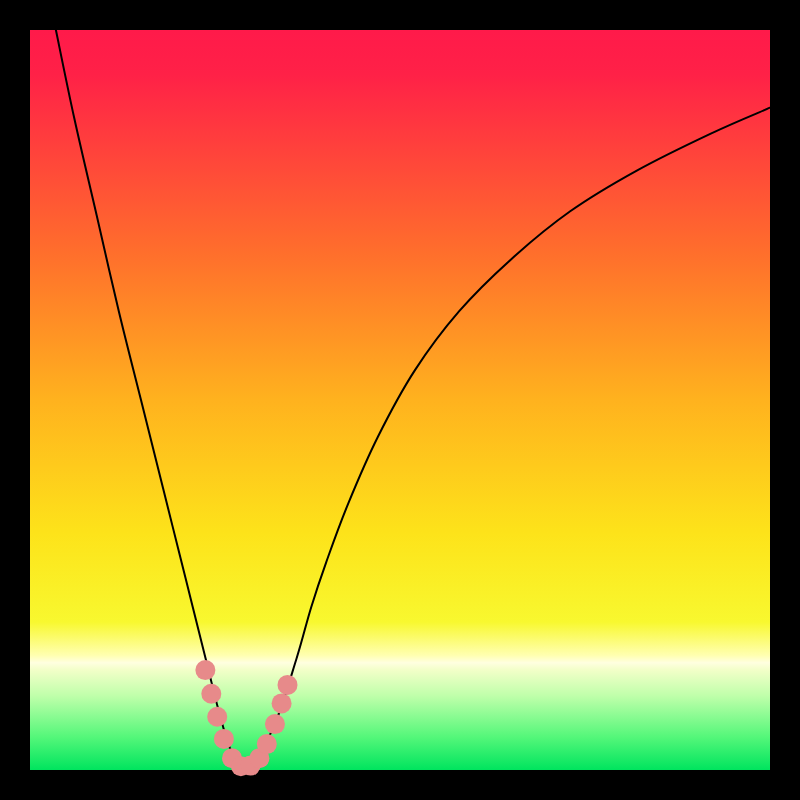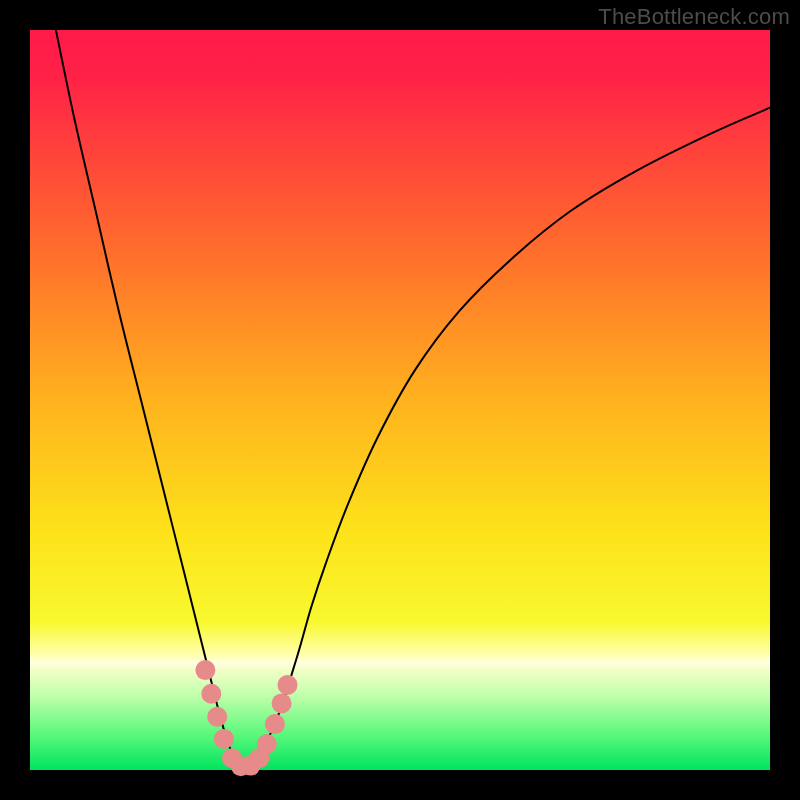--- a/index.html
+++ b/index.html
@@ -30,21 +30,20 @@
   svg {
     position: absolute;
     top: 0;
     left: 0;
   }
 </style>
 </head>
 <body>
 
 <div class="frame">
-  <div class="watermark">TheBottleneck.com</div>
   <svg id="chart-svg" width="800" height="800" viewBox="0 0 800 800">
     <defs>
       <linearGradient id="bg-grad" x1="0" y1="0" x2="0" y2="1">
           <stop offset="0%" stop-color="#ff1a4a"></stop>
           <stop offset="6%" stop-color="#ff2147"></stop>
           <stop offset="30%" stop-color="#ff6e2c"></stop>
           <stop offset="50%" stop-color="#ffb21e"></stop>
           <stop offset="68%" stop-color="#fde31a"></stop>
           <stop offset="80%" stop-color="#f8f82f"></stop>
           <stop offset="84.5%" stop-color="#ffffb0"></stop>

